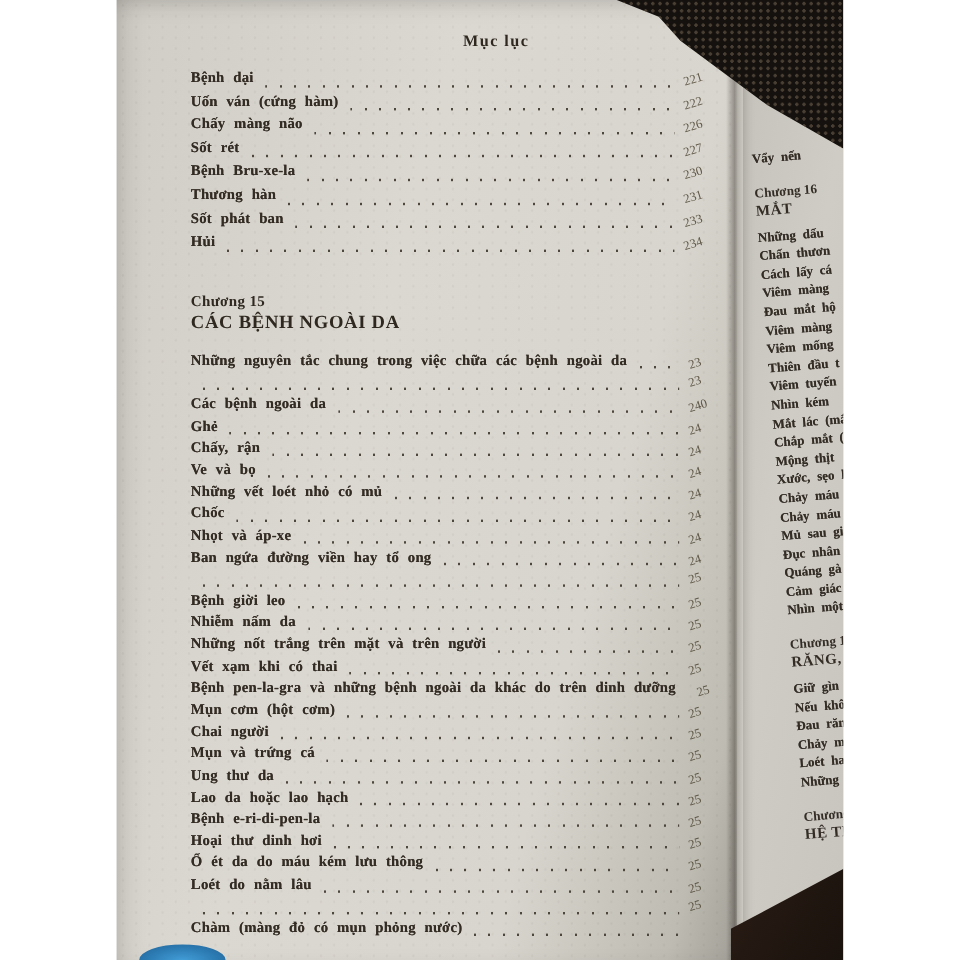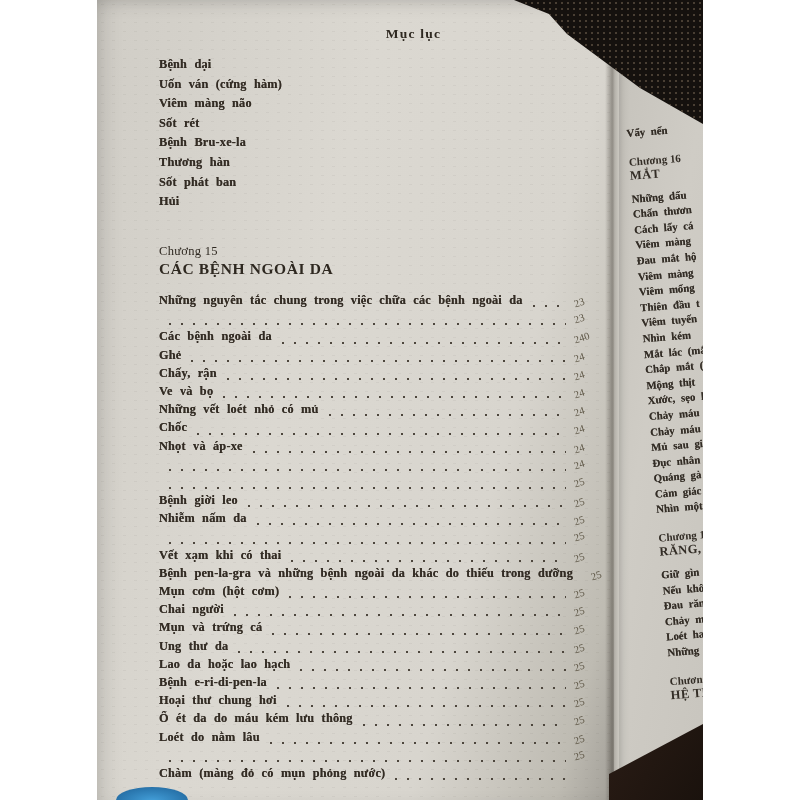--- a/index.html
+++ b/index.html
@@ -24,23 +24,23 @@
     background-image:radial-gradient(rgba(60,55,45,.055) 1px,transparent 1.2px);
     background-size:11px 9px;
   }
 
   .page-title{
     position:absolute;top:26px;left:0;width:100%;text-align:center;padding-left:58px;
     font-size:13.5px;font-weight:700;letter-spacing:1.2px;color:#2e2820;
   }
 
   .toc-a{position:absolute;top:57px;left:62px;right:14px;}
-  .toc-a .toc-row{height:19.6px;flex-direction:column;}
+  .toc-a .toc-row{height:19.6px;}
   .chapter-head{position:absolute;top:244px;left:62px;color:#2e2820;}
-  .kicker{font-size:12.5px;font-weight:400;letter-spacing:.3px;}
+  .kicker{font-size:12.5px;font-weight:700;letter-spacing:.3px;}
   .ch-title{font-size:15.5px;font-weight:700;letter-spacing:.6px;margin-top:1px;}
   .toc-b{position:absolute;top:293px;left:62px;right:10px;}
   .toc-b .toc-row{height:18.2px;}
 
   .toc-row{display:flex;align-items:baseline;white-space:nowrap;overflow:hidden;}
   .entry-label{
     font-size:12.3px;font-weight:700;color:#332c24;word-spacing:4px;letter-spacing:.2px;
     flex:0 0 auto;text-shadow:0 0 .4px rgba(51,44,36,.8);
   }
   .dot-leader{
@@ -110,21 +110,21 @@
             <span class="entry-label">Bệnh dại</span>
             <span class="dot-leader"></span>
             <span class="page-number">221</span>
           </div>
           <div class="toc-row">
             <span class="entry-label">Uốn ván (cứng hàm)</span>
             <span class="dot-leader"></span>
             <span class="page-number">222</span>
           </div>
           <div class="toc-row">
-            <span class="entry-label">Viêm màng não</span>
+            <span class="entry-label">Chấy màng não</span>
             <span class="dot-leader"></span>
             <span class="page-number">226</span>
           </div>
           <div class="toc-row">
             <span class="entry-label">Sốt rét</span>
             <span class="dot-leader"></span>
             <span class="page-number">227</span>
           </div>
           <div class="toc-row">
             <span class="entry-label">Bệnh Bru-xe-la</span>
@@ -192,48 +192,50 @@
             <span class="entry-label">Chốc</span>
             <span class="dot-leader"></span>
             <span class="page-number">24</span>
           </div>
           <div class="toc-row">
             <span class="entry-label">Nhọt và áp-xe</span>
             <span class="dot-leader"></span>
             <span class="page-number">24</span>
           </div>
           <div class="toc-row">
+            <span class="entry-label">Ban ngứa đường viền hay tổ ong</span>
             <span class="dot-leader"></span>
             <span class="page-number">24</span>
           </div>
           <div class="toc-row">
             <span class="dot-leader"></span>
             <span class="page-number">25</span>
           </div>
           <div class="toc-row">
             <span class="entry-label">Bệnh giời leo</span>
             <span class="dot-leader"></span>
             <span class="page-number">25</span>
           </div>
           <div class="toc-row">
             <span class="entry-label">Nhiễm nấm da</span>
             <span class="dot-leader"></span>
             <span class="page-number">25</span>
           </div>
           <div class="toc-row">
+            <span class="entry-label">Những nốt trắng trên mặt và trên người</span>
             <span class="dot-leader"></span>
             <span class="page-number">25</span>
           </div>
           <div class="toc-row">
             <span class="entry-label">Vết xạm khi có thai</span>
             <span class="dot-leader"></span>
             <span class="page-number">25</span>
           </div>
           <div class="toc-row">
-            <span class="entry-label">Bệnh pen-la-gra và những bệnh ngoài da khác do thiếu trong dưỡng</span>
+            <span class="entry-label">Bệnh pen-la-gra và những bệnh ngoài da khác do trên dinh dưỡng</span>
             <span class="dot-leader"></span>
             <span class="page-number">25</span>
           </div>
           <div class="toc-row">
             <span class="entry-label">Mụn cơm (hột cơm)</span>
             <span class="dot-leader"></span>
             <span class="page-number">25</span>
           </div>
           <div class="toc-row">
             <span class="entry-label">Chai người</span>
@@ -254,21 +256,21 @@
             <span class="entry-label">Lao da hoặc lao hạch</span>
             <span class="dot-leader"></span>
             <span class="page-number">25</span>
           </div>
           <div class="toc-row">
             <span class="entry-label">Bệnh e-ri-di-pen-la</span>
             <span class="dot-leader"></span>
             <span class="page-number">25</span>
           </div>
           <div class="toc-row">
-            <span class="entry-label">Hoại thư chung hơi</span>
+            <span class="entry-label">Hoại thư dinh hơi</span>
             <span class="dot-leader"></span>
             <span class="page-number">25</span>
           </div>
           <div class="toc-row">
             <span class="entry-label">Ổ ét da do máu kém lưu thông</span>
             <span class="dot-leader"></span>
             <span class="page-number">25</span>
           </div>
           <div class="toc-row">
             <span class="entry-label">Loét do nằm lâu</span>

